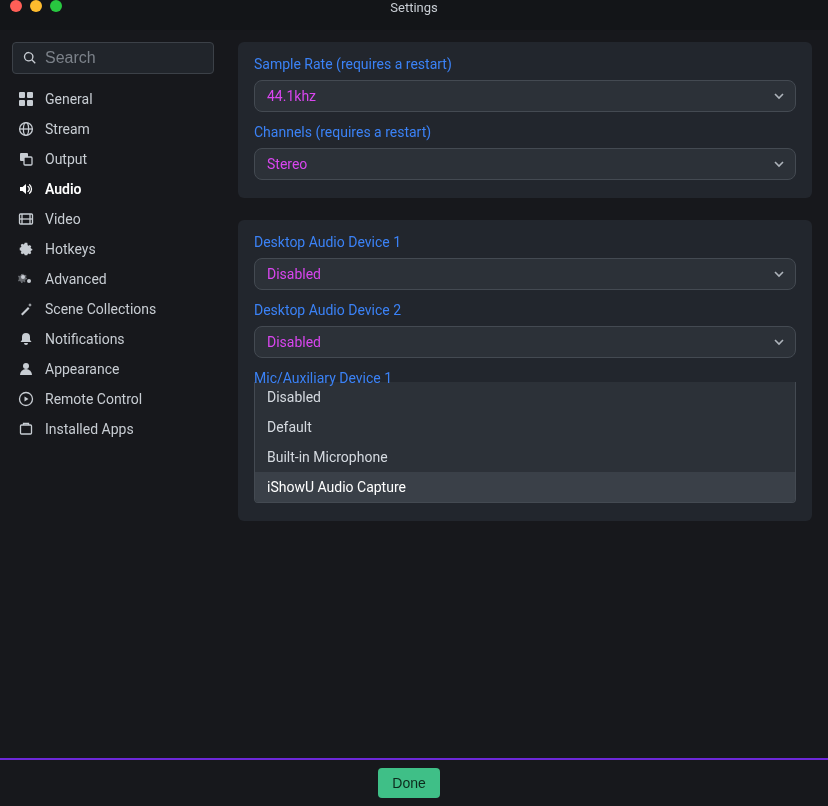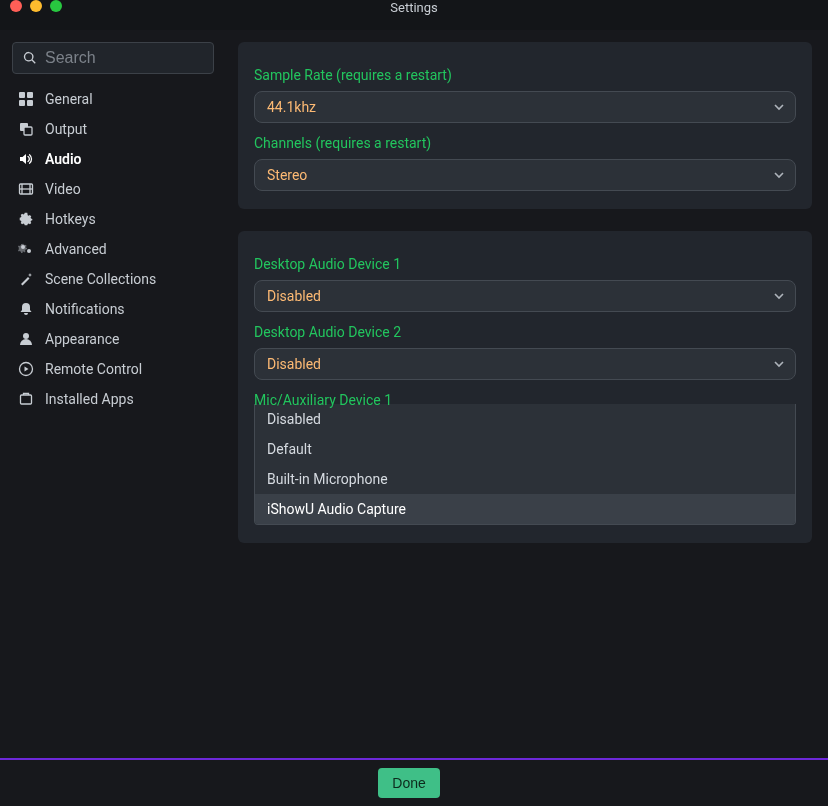--- a/index.html
+++ b/index.html
@@ -85,35 +85,34 @@
     padding: 12px 16px 12px 12px;
     overflow-y: auto;
   }
   .card {
     background: #22262d;
     border-radius: 6px;
     padding: 14px 16px 18px 16px;
     margin-bottom: 22px;
   }
   .field-label {
-    color: #22c55e;
+    color: #3b82f6;
     font-size: 14px;
     margin-bottom: 8px;
-    margin-top: 11px;
   }
   .select {
     position: relative;
     background: #2c3138;
     border: 1px solid #444a52;
     border-radius: 8px;
     height: 32px;
     display: flex;
     align-items: center;
     padding: 0 12px;
-    color: #fdba74;
+    color: #d946ef;
     cursor: pointer;
     margin-bottom: 12px;
   }
   .select:last-child { margin-bottom: 0; }
   .select .chev {
     position: absolute; right: 10px; top: 50%; transform: translateY(-50%);
     width: 12px; height: 12px; color: #aeb4bb;
   }
   .select.open { border-color: #5a626c; background: #2b2f36; }
 
@@ -194,20 +193,30 @@
               <rect x="1" y="1" width="6" height="6" rx="1"></rect>
               <rect x="9" y="1" width="6" height="6" rx="1"></rect>
               <rect x="1" y="9" width="6" height="6" rx="1"></rect>
               <rect x="9" y="9" width="6" height="6" rx="1"></rect>
             </svg>
         </span>
         <span>General</span>
       </li>
       <li>
         <span class="icon">
+          <svg viewBox="0 0 16 16" fill="none" stroke="currentColor" stroke-width="1.3">
+              <circle cx="8" cy="8" r="6.4"></circle>
+              <ellipse cx="8" cy="8" rx="2.6" ry="6.4"></ellipse>
+              <line x1="1.6" y1="8" x2="14.4" y2="8"></line>
+            </svg>
+        </span>
+        <span>Stream</span>
+      </li>
+      <li>
+        <span class="icon">
           <svg viewBox="0 0 16 16" fill="currentColor">
               <rect x="2" y="2" width="8" height="8" rx="1"></rect>
               <rect x="6" y="6" width="8" height="8" rx="1" fill="#17181c"></rect>
               <rect x="6" y="6" width="8" height="8" rx="1" fill="none" stroke="currentColor" stroke-width="1.3"></rect>
             </svg>
         </span>
         <span>Output</span>
       </li>
       <li class="active">
         <span class="icon">

